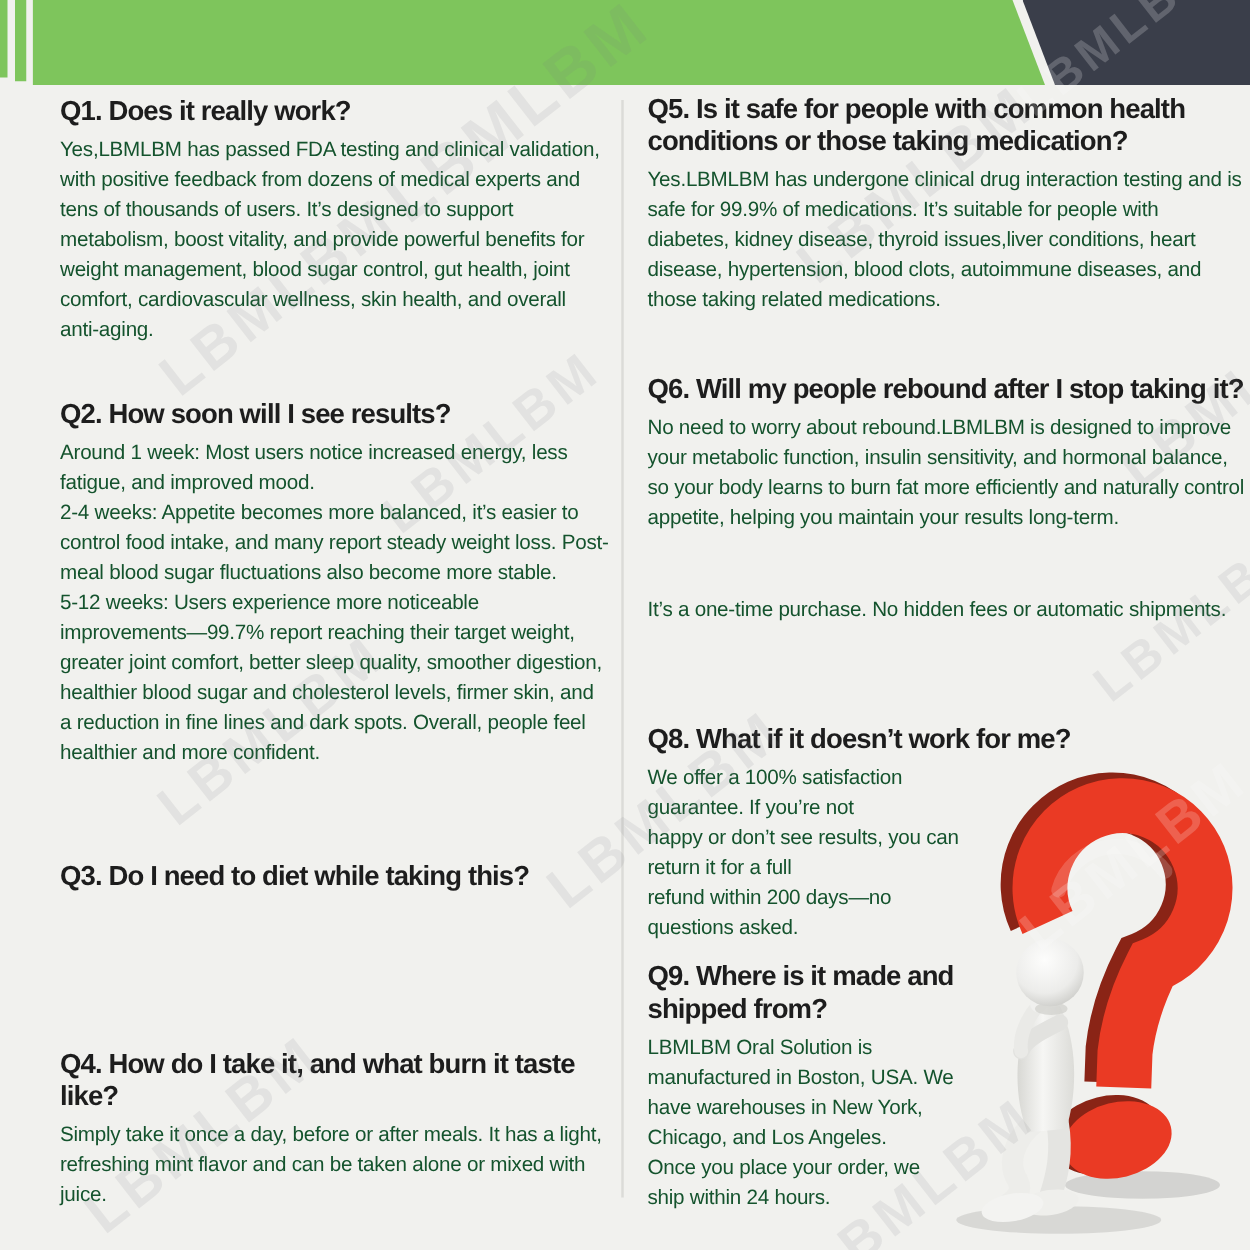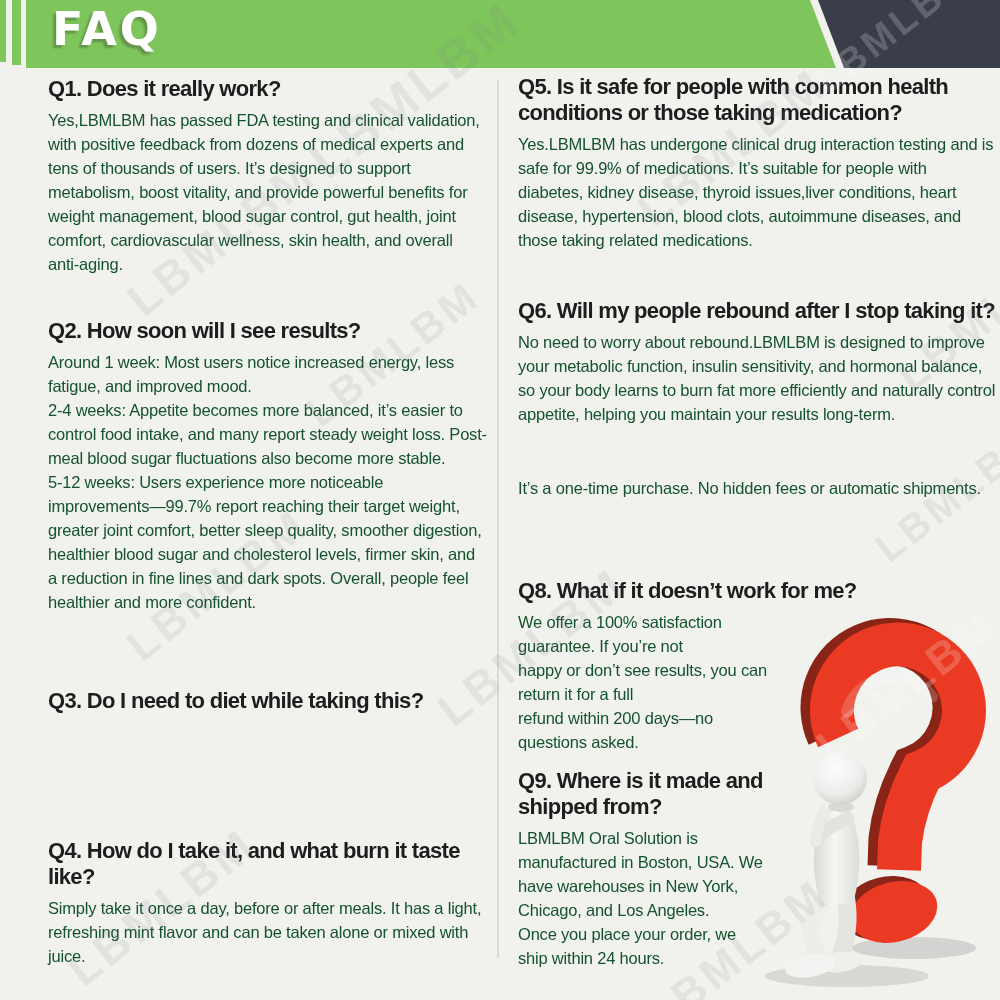--- a/index.html
+++ b/index.html
@@ -65,21 +65,20 @@
 </head>
 <body>
 
 <div class="page">
 
   <div class="corner-mark"></div>
   <div class="stripe-1"></div>
   <div class="stripe-2"></div>
   <div class="band-green"></div>
   <div class="band-dark"></div>
-  <div class="faq-title">FAQ</div>
 
   <div class="divider"></div>
 
   <section class="qa" style="left:48px;top:76px;width:440px">
     <h3 class="q">Q1. Does it really work?</h3>
     <p class="a">Yes,LBMLBM has passed FDA testing and clinical validation, with positive feedback from dozens of medical experts and tens of thousands of users. It’s designed to support metabolism, boost vitality, and provide powerful benefits for weight management, blood sugar control, gut health, joint comfort, cardiovascular wellness, skin health, and overall anti-aging.</p>
   </section>
 
   <section class="qa" style="left:48px;top:318px;width:440px">
     <h3 class="q">Q2. How soon will I see results?</h3>

